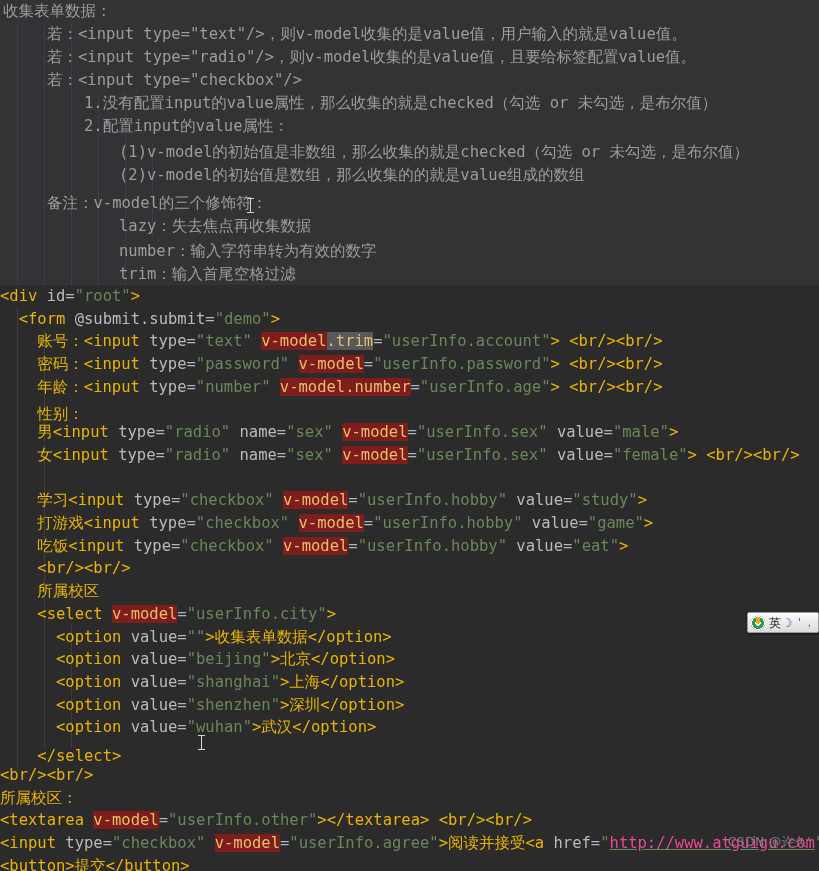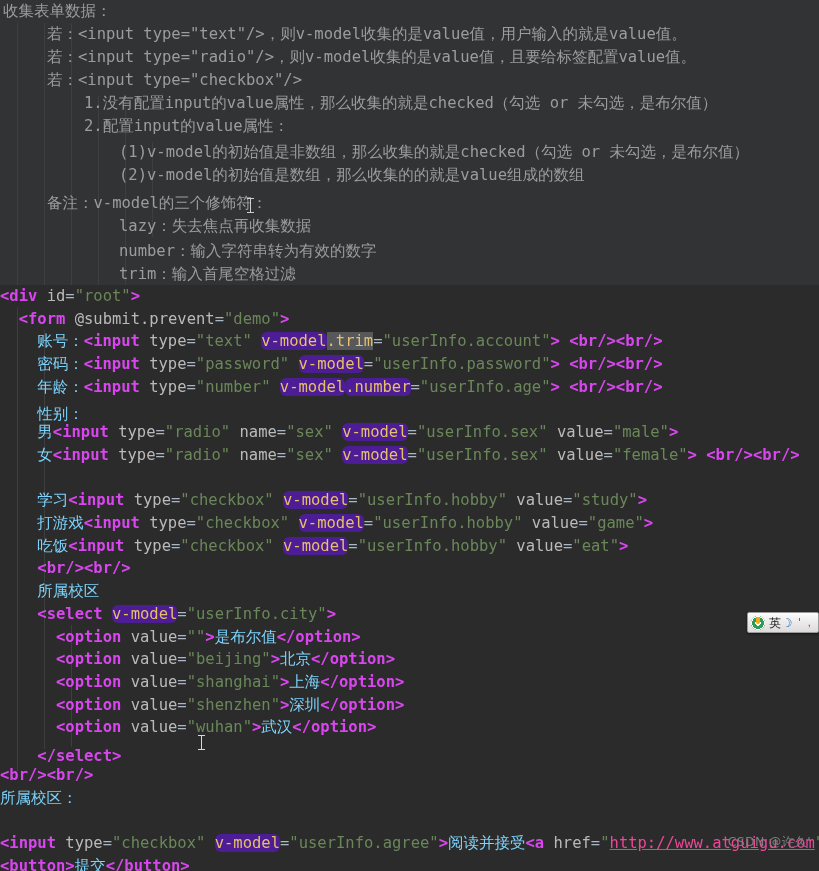--- a/index.html
+++ b/index.html
@@ -31,27 +31,27 @@
   }
   
   .code-block{
     position:absolute; left:0; top:285px; width:819px; height:586px;
     background:#2b2b2b;
   }
   .code-block .ln{
     position:absolute; left:0; width:100%; height:22.7px;
     white-space:pre; font-size:15.5px; line-height:22.7px;
   }
-  .tag{ color:#d946ef;font-weight:bold; }
+  .tag{ color:#eab308; }
   .attrname{ color:#bababa; }
   .str{ color:#6a8759; }
   .txt{ color:#a9b7c6; }
-  .cjk{ color:#7dd3fc; }
+  .cjk{ color:#eab308; }
   .vmodel{
-    background:#4c1d95; color:#e8bf6a; border-radius:6px;
+    background:#7f1d1d; color:#e8bf6a; border-radius:1px;
   }
   .occ{ background:#56585a; color:#e8bf6a; }
   .link{ color:#ec4899; text-decoration:underline; text-decoration-color:#6a8759; }
 
   
   #ime{
     position:absolute; left:747px; top:612px;
     width:72px; height:21px;
     background:linear-gradient(180deg,#fdfdfd 0%,#eceaea 48%,#dedbdb 100%);
     border:1px solid #9a9a9a; border-radius:2px;
@@ -128,21 +128,21 @@
   </div>
 
   <div class="code-block">
 
     <div class="guide" style="left:17px;  top:22px; height:464px;"></div>
     <div class="guide" style="left:44px;  top:45px; height:419px;"></div>
     <div class="guide" style="left:71px;  top:340px; height:122px;"></div>
 
     <div class="ln" style="top:0px;"><span class="tag">&lt;div</span><span class="txt"> </span><span class="attrname">id</span><span class="txt">=</span><span class="str">"root"</span><span class="tag">&gt;</span></div>
 
-    <div class="ln" style="top:22.7px;"><span class="txt">  </span><span class="tag">&lt;form</span><span class="txt"> </span><span class="attrname">@submit.prevent</span><span class="txt">=</span><span class="str">"demo"</span><span class="tag">&gt;</span></div>
+    <div class="ln" style="top:22.7px;"><span class="txt">  </span><span class="tag">&lt;form</span><span class="txt"> </span><span class="attrname">@submit.submit</span><span class="txt">=</span><span class="str">"demo"</span><span class="tag">&gt;</span></div>
 
     <div class="ln" style="top:45.4px;"><span class="txt">    </span><span class="cjk">账号：</span><span class="tag">&lt;input</span><span class="txt"> </span><span class="attrname">type</span><span class="txt">=</span><span class="str">"text"</span><span class="txt"> </span><span class="vmodel">v-model</span><span class="occ">.trim</span><span class="txt">=</span><span class="str">"userInfo.account"</span><span class="tag">&gt;</span><span class="tag"> &lt;br/&gt;&lt;br/&gt;</span></div>
 
     <div class="ln" style="top:68.1px;"><span class="txt">    </span><span class="cjk">密码：</span><span class="tag">&lt;input</span><span class="txt"> </span><span class="attrname">type</span><span class="txt">=</span><span class="str">"password"</span><span class="txt"> </span><span class="vmodel">v-model</span><span class="txt">=</span><span class="str">"userInfo.password"</span><span class="tag">&gt;</span><span class="tag"> &lt;br/&gt;&lt;br/&gt;</span></div>
 
     <div class="ln" style="top:90.8px;"><span class="txt">    </span><span class="cjk">年龄：</span><span class="tag">&lt;input</span><span class="txt"> </span><span class="attrname">type</span><span class="txt">=</span><span class="str">"number"</span><span class="txt"> </span><span class="vmodel">v-model</span><span class="vmodel">.number</span><span class="txt">=</span><span class="str">"userInfo.age"</span><span class="tag">&gt;</span><span class="tag"> &lt;br/&gt;&lt;br/&gt;</span></div>
 
     <div class="ln" style="top:118px;"><span class="txt">    </span><span class="cjk">性别：</span></div>
 
     <div class="ln" style="top:136.2px;"><span class="txt">    </span><span class="cjk">男</span><span class="tag">&lt;input</span><span class="txt"> </span><span class="attrname">type</span><span class="txt">=</span><span class="str">"radio"</span><span class="txt"> </span><span class="attrname">name</span><span class="txt">=</span><span class="str">"sex"</span><span class="txt"> </span><span class="vmodel">v-model</span><span class="txt">=</span><span class="str">"userInfo.sex"</span><span class="txt"> </span><span class="attrname">value</span><span class="txt">=</span><span class="str">"male"</span><span class="tag">&gt;</span></div>
@@ -155,32 +155,33 @@
     <div class="ln" style="top:227px;"><span class="txt">    </span><span class="cjk">打游戏</span><span class="tag">&lt;input</span><span class="txt"> </span><span class="attrname">type</span><span class="txt">=</span><span class="str">"checkbox"</span><span class="txt"> </span><span class="vmodel">v-model</span><span class="txt">=</span><span class="str">"userInfo.hobby"</span><span class="txt"> </span><span class="attrname">value</span><span class="txt">=</span><span class="str">"game"</span><span class="tag">&gt;</span></div>
 
     <div class="ln" style="top:249.7px;"><span class="txt">    </span><span class="cjk">吃饭</span><span class="tag">&lt;input</span><span class="txt"> </span><span class="attrname">type</span><span class="txt">=</span><span class="str">"checkbox"</span><span class="txt"> </span><span class="vmodel">v-model</span><span class="txt">=</span><span class="str">"userInfo.hobby"</span><span class="txt"> </span><span class="attrname">value</span><span class="txt">=</span><span class="str">"eat"</span><span class="tag">&gt;</span></div>
 
     <div class="ln" style="top:272.4px;"><span class="txt">    </span><span class="tag">&lt;br/&gt;&lt;br/&gt;</span></div>
 
     <div class="ln" style="top:295.1px;"><span class="txt">    </span><span class="cjk">所属校区</span></div>
 
     <div class="ln" style="top:317.8px;"><span class="txt">    </span><span class="tag">&lt;select</span><span class="txt"> </span><span class="vmodel">v-model</span><span class="txt">=</span><span class="str">"userInfo.city"</span><span class="tag">&gt;</span></div>
 
-    <div class="ln" style="top:340.5px;"><span class="txt">      </span><span class="tag">&lt;option</span><span class="txt"> </span><span class="attrname">value</span><span class="txt">=</span><span class="str">""</span><span class="tag">&gt;</span><span class="cjk">是布尔值</span><span class="tag">&lt;/option&gt;</span></div>
+    <div class="ln" style="top:340.5px;"><span class="txt">      </span><span class="tag">&lt;option</span><span class="txt"> </span><span class="attrname">value</span><span class="txt">=</span><span class="str">""</span><span class="tag">&gt;</span><span class="cjk">收集表单数据</span><span class="tag">&lt;/option&gt;</span></div>
     <div class="ln" style="top:363.2px;"><span class="txt">      </span><span class="tag">&lt;option</span><span class="txt"> </span><span class="attrname">value</span><span class="txt">=</span><span class="str">"beijing"</span><span class="tag">&gt;</span><span class="cjk">北京</span><span class="tag">&lt;/option&gt;</span></div>
     <div class="ln" style="top:385.9px;"><span class="txt">      </span><span class="tag">&lt;option</span><span class="txt"> </span><span class="attrname">value</span><span class="txt">=</span><span class="str">"shanghai"</span><span class="tag">&gt;</span><span class="cjk">上海</span><span class="tag">&lt;/option&gt;</span></div>
     <div class="ln" style="top:408.6px;"><span class="txt">      </span><span class="tag">&lt;option</span><span class="txt"> </span><span class="attrname">value</span><span class="txt">=</span><span class="str">"shenzhen"</span><span class="tag">&gt;</span><span class="cjk">深圳</span><span class="tag">&lt;/option&gt;</span></div>
     <div class="ln" style="top:431.3px;"><span class="txt">      </span><span class="tag">&lt;option</span><span class="txt"> </span><span class="attrname">value</span><span class="txt">=</span><span class="str">"wuhan"</span><span class="tag">&gt;</span><span class="cjk">武汉</span><span class="tag">&lt;/option&gt;</span></div>
 
     <div class="ln" style="top:448px;margin-top:12px;"><span class="txt">    </span><span class="tag">&lt;/select&gt;</span></div>
 
     <div class="ln" style="top:479px;"><span class="tag">&lt;br/&gt;&lt;br/&gt;</span></div>
 
     <div class="ln" style="top:501.7px;"><span class="cjk">所属校区：</span></div>
 
+    <div class="ln" style="top:524.4px;"><span class="tag">&lt;textarea</span><span class="txt"> </span><span class="vmodel">v-model</span><span class="txt">=</span><span class="str">"userInfo.other"</span><span class="tag">&gt;</span><span class="tag">&lt;/textarea&gt;</span><span class="tag"> &lt;br/&gt;&lt;br/&gt;</span></div>
 
     <div class="ln" style="top:547.1px;"><span class="tag">&lt;input</span><span class="txt"> </span><span class="attrname">type</span><span class="txt">=</span><span class="str">"checkbox"</span><span class="txt"> </span><span class="vmodel">v-model</span><span class="txt">=</span><span class="str">"userInfo.agree"</span><span class="tag">&gt;</span><span class="cjk">阅读并接受</span><span class="tag">&lt;a</span><span class="txt"> </span><span class="attrname">href</span><span class="txt">=</span><span class="str">"</span><span class="link">http://www.atguigu.com</span><span class="str">"</span></div>
 
     <div class="ln" style="top:569.8px;"><span class="tag">&lt;button&gt;</span><span class="cjk">提交</span><span class="tag">&lt;/button&gt;</span></div>
 
     <div id="caret"></div>
   </div>
 
   <div id="ime">
     <span class="logo"></span>

